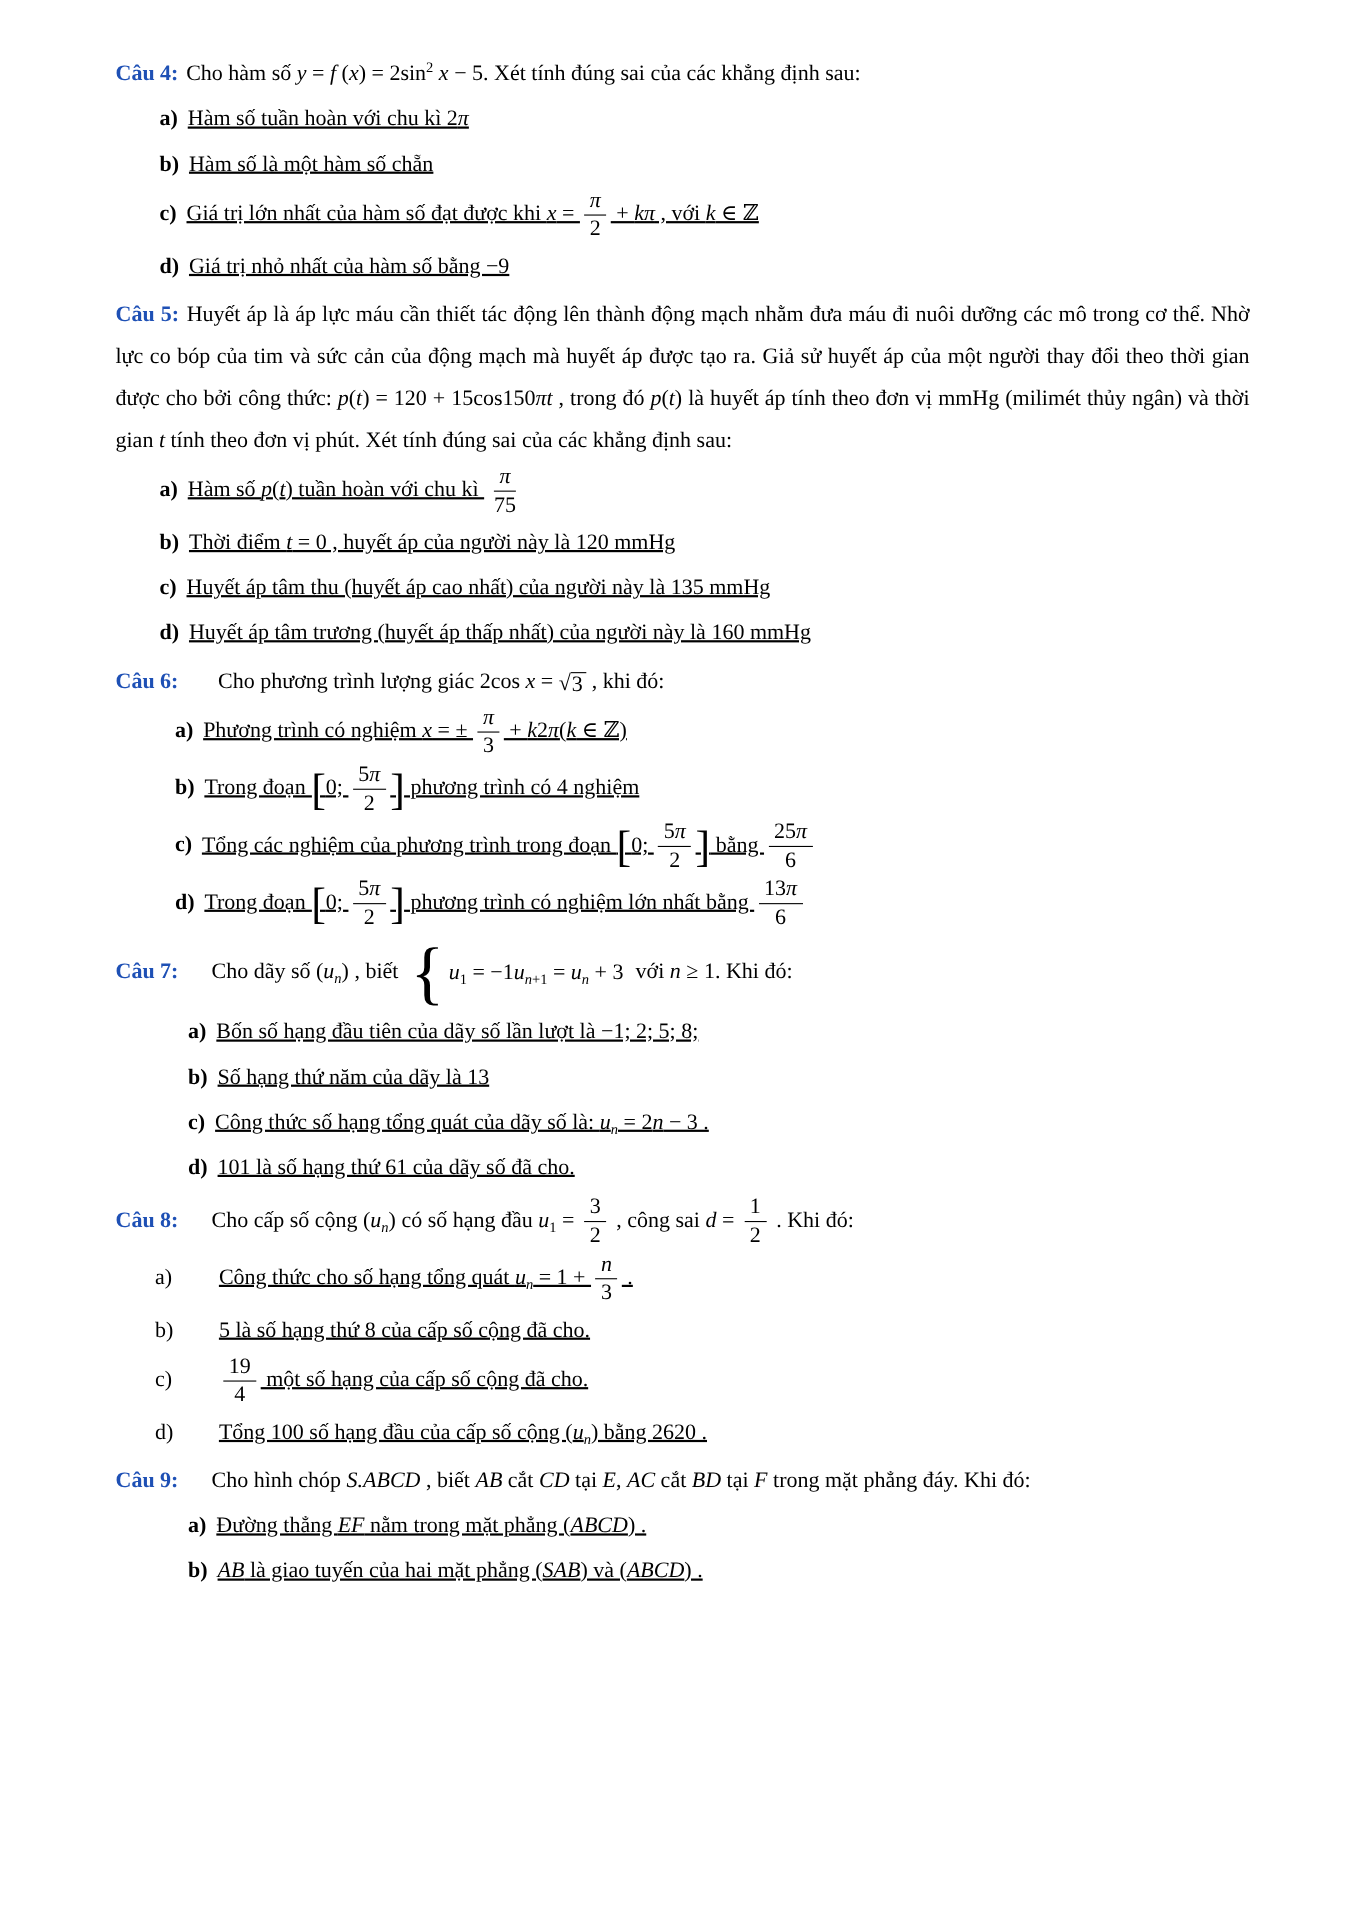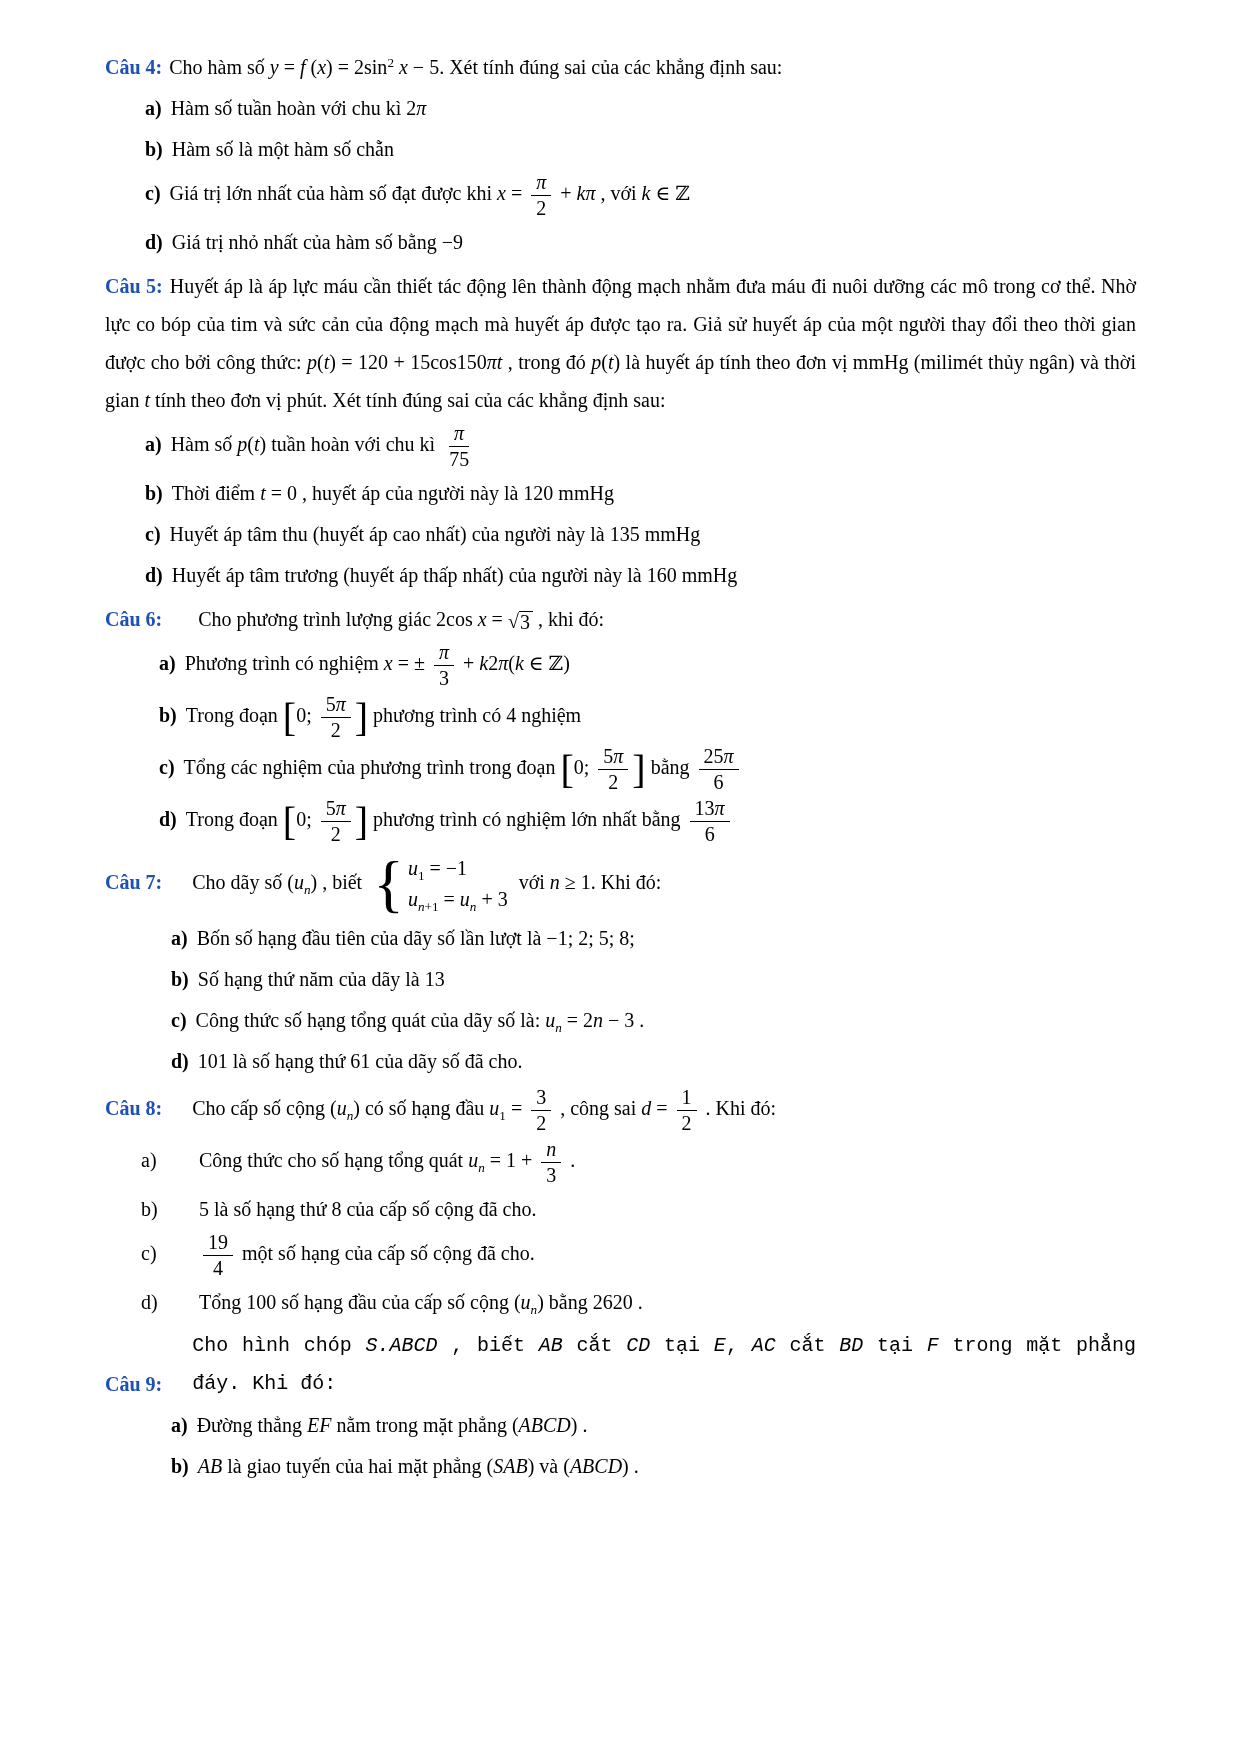--- a/index.html
+++ b/index.html
@@ -15,31 +15,31 @@
   .question { margin-bottom: 6px; }
 
   .q-intro { line-height: 1.9; text-align: justify; }
   .q-label { color: var(--accent, #1e50b5); font-weight: 700; white-space: pre; }
   .q-0 .q-label, .q-1 .q-label { margin-right: 7px; }
   .q-2 .q-label { margin-right: 36px; font-family: Liberation Serif, serif; }
   .q-3 .q-label, .q-4 .q-label, .q-5 .q-label { margin-right: 30px; }
 
   
   .q-5 .q-intro { display: flex; align-items: flex-end; }
-  .q-5 .q-text { flex: 1; font-family: Liberation Mono, monospace; }
+  .q-5 .q-text { flex: 1; }
 
   .q-item { display: flex; align-items: baseline; line-height: 1.9; margin: 3px 0; }
   .q-0 .q-item, .q-1 .q-item { padding-left: 40px; }
   .q-2 .q-item { padding-left: 54px; }
   .q-3 .q-item, .q-5 .q-item { padding-left: 66px; }
   .q-4 .q-item { padding-left: 36px; }
 
   .item-label { font-weight: 700; margin-right: 9px; white-space: pre; }
   .q-4 .item-label { font-weight: 400; width: 58px; margin-right: 0; }
-  .item-content { flex: 1; }
+  .item-content { flex: 1; text-decoration: underline; }
 
   
   .mi { font-style: italic; }
   sup, sub { font-size: 66%; line-height: 0; }
   sup { vertical-align: 0.55em; }
   sub { vertical-align: -0.35em; }
 
   .frac {
     display: inline-flex; flex-direction: column; align-items: center;
     vertical-align: middle; margin: 0 4px; line-height: 1.15; text-align: center;
@@ -48,21 +48,21 @@
   .frac .den { display: block; padding: 1px 5px 0; }
 
   .tbr { font-size: 2em; line-height: 1; vertical-align: middle; font-weight: 400; }
 
   .sqrt { display: inline-flex; align-items: flex-start; vertical-align: -0.12em; }
   .sqrt .sign { line-height: 1.05; }
   .sqrt .rad { line-height: 1.05; border-top: 1.6px solid #000; padding: 0 3px 0 1px; }
 
   .cases { display: inline-flex; align-items: center; vertical-align: middle; margin: 0 6px; }
   .cases .brace { font-size: 3.2em; line-height: 1; font-weight: 400; margin-right: 4px; }
-  .case-rows { display: inline-flex; flex-direction: column; text-align: left; }
+  .case-rows { display: inline-flex; flex-direction: row; text-align: left; }
   .case-row { line-height: 1.55; }
 </style>
 </head>
 <body>
 
 <div class="page">
   <div>
       <div class="question q-0">
         <div class="q-intro"><span class="q-label">Câu 4:</span><span class="q-text">Cho hàm số <span class="mi">y</span> = <span class="mi">f</span> (<span class="mi">x</span>) = 2sin<sup>2</sup> <span class="mi">x</span> − 5. Xét tính đúng sai của các khẳng định sau:</span></div>
         <div class="q-item">

